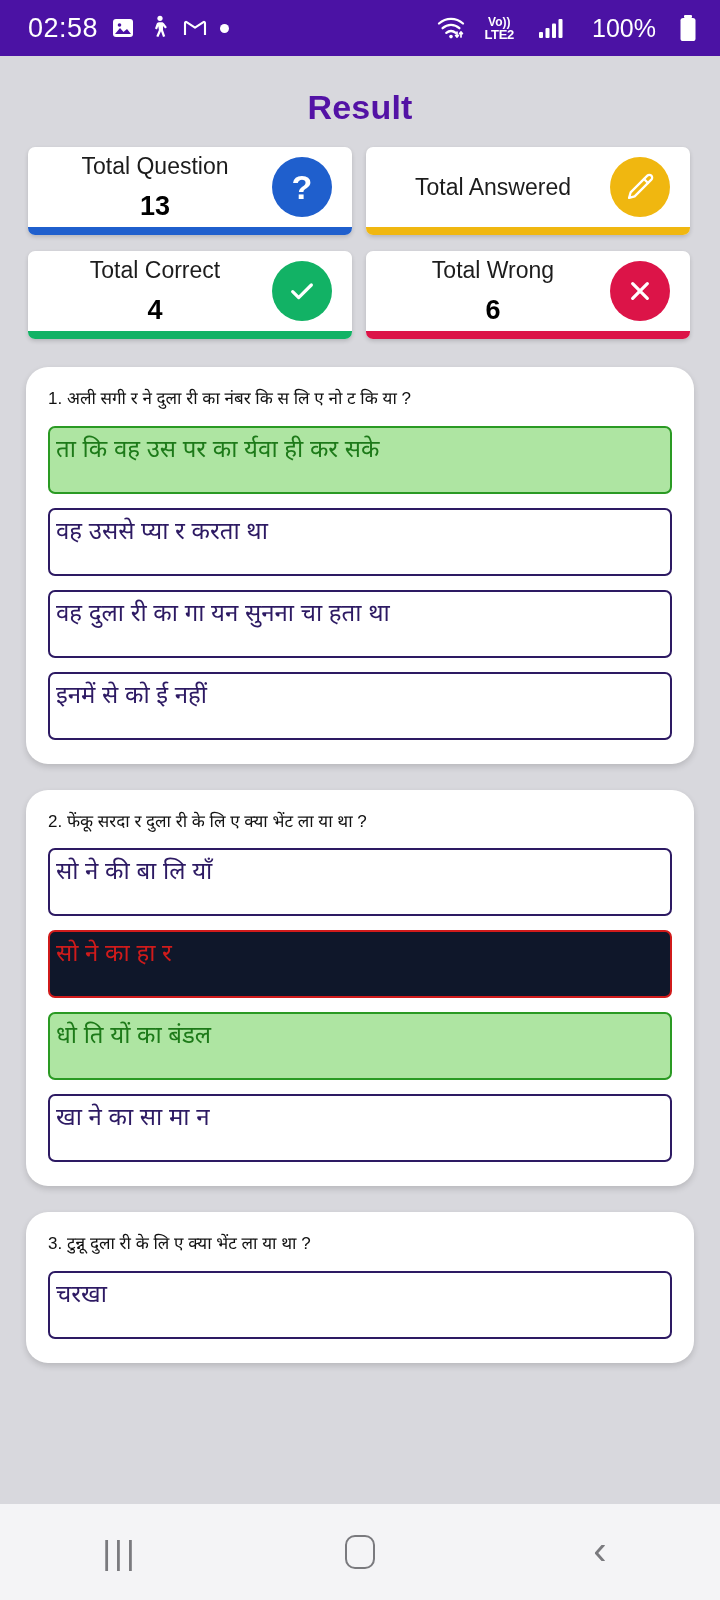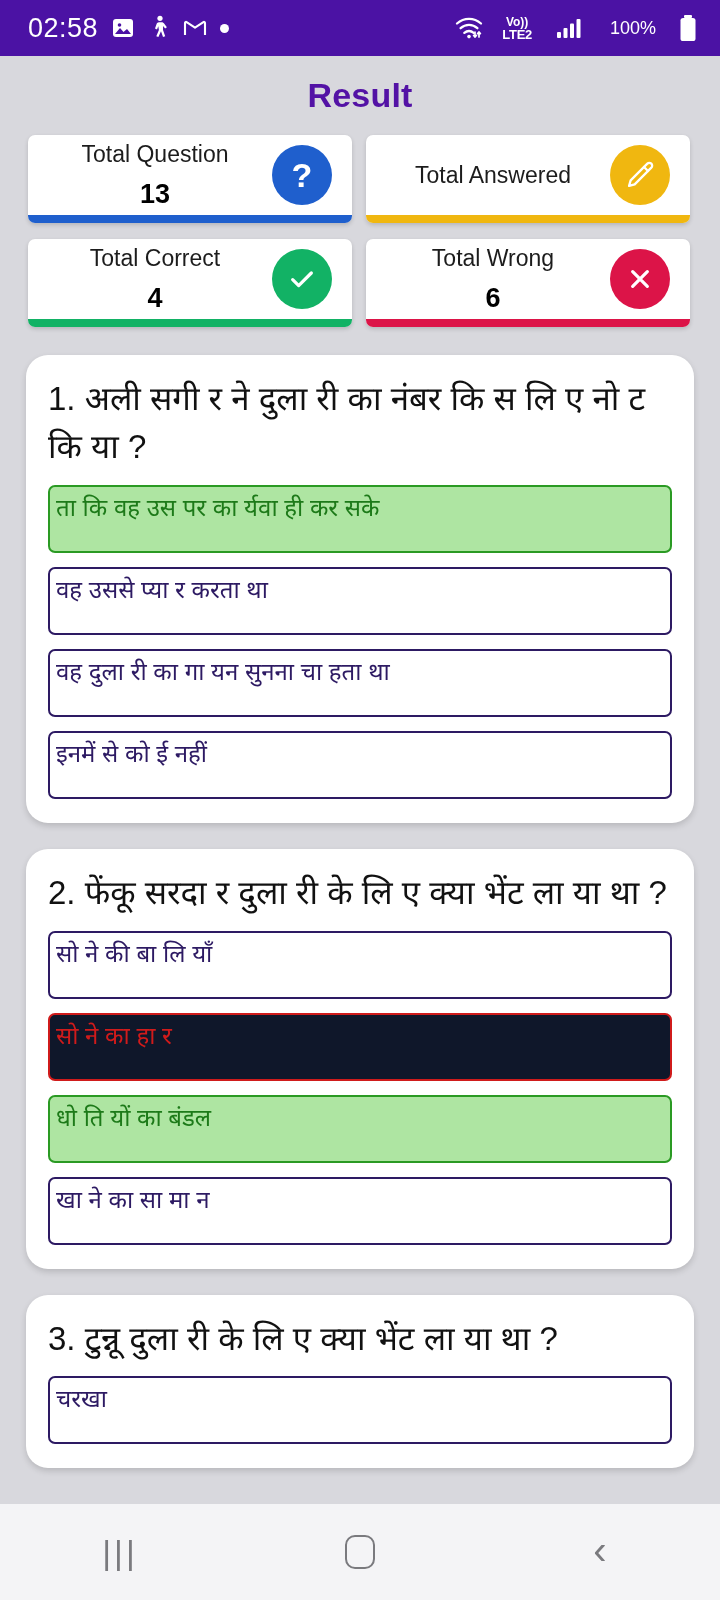--- a/index.html
+++ b/index.html
@@ -35,21 +35,21 @@
     font-size: 27px;
     font-weight: 400;
     letter-spacing: 0.5px;
   }
   .status-right {
     display: flex;
     align-items: center;
     gap: 22px;
   }
   .status-pct {
-    font-size: 18px;
+    font-size: 25px;
     font-weight: 400;
     letter-spacing: 0px;
     margin-left: 4px;
   }
   .sicon { display: flex; align-items: center; }
   .dot-icon {
     width: 9px; height: 9px;
     border-radius: 50%;
     background: #ffffff;
     display: inline-block;
@@ -71,21 +71,21 @@
     background: #d8d8dd;
     overflow: hidden;
     position: relative;
   }
 
   .page-title {
     text-align: center;
     color: #5312a5;
     font-size: 34px;
     font-weight: 700;
-    padding: 20px 0 20px;
+    padding: 32px 0 20px;
     letter-spacing: 0.2px;
   }
 
   
   .stats-grid {
     display: grid;
     grid-template-columns: 1fr 1fr;
     gap: 16px 14px;
     padding: 0 30px 0 28px;
   }
@@ -146,21 +146,21 @@
     padding: 28px 26px 0 26px;
   }
   .qcard {
     background: #ffffff;
     border-radius: 22px;
     box-shadow: 0 3px 6px rgba(0,0,0,0.15);
     padding: 20px 22px 24px 22px;
     margin-bottom: 26px;
   }
   .qtext {
-    font-size: 33px;
+    font-size: 17px;
     color: #111111;
     line-height: 1.45;
     margin-bottom: 14px;
     font-family: "Liberation Sans", "DejaVu Sans", sans-serif;
   }
   .opt {
     border: 2px solid #2d1a63;
     border-radius: 7px;
     min-height: 68px;
     padding: 6px 8px 6px 6px;

